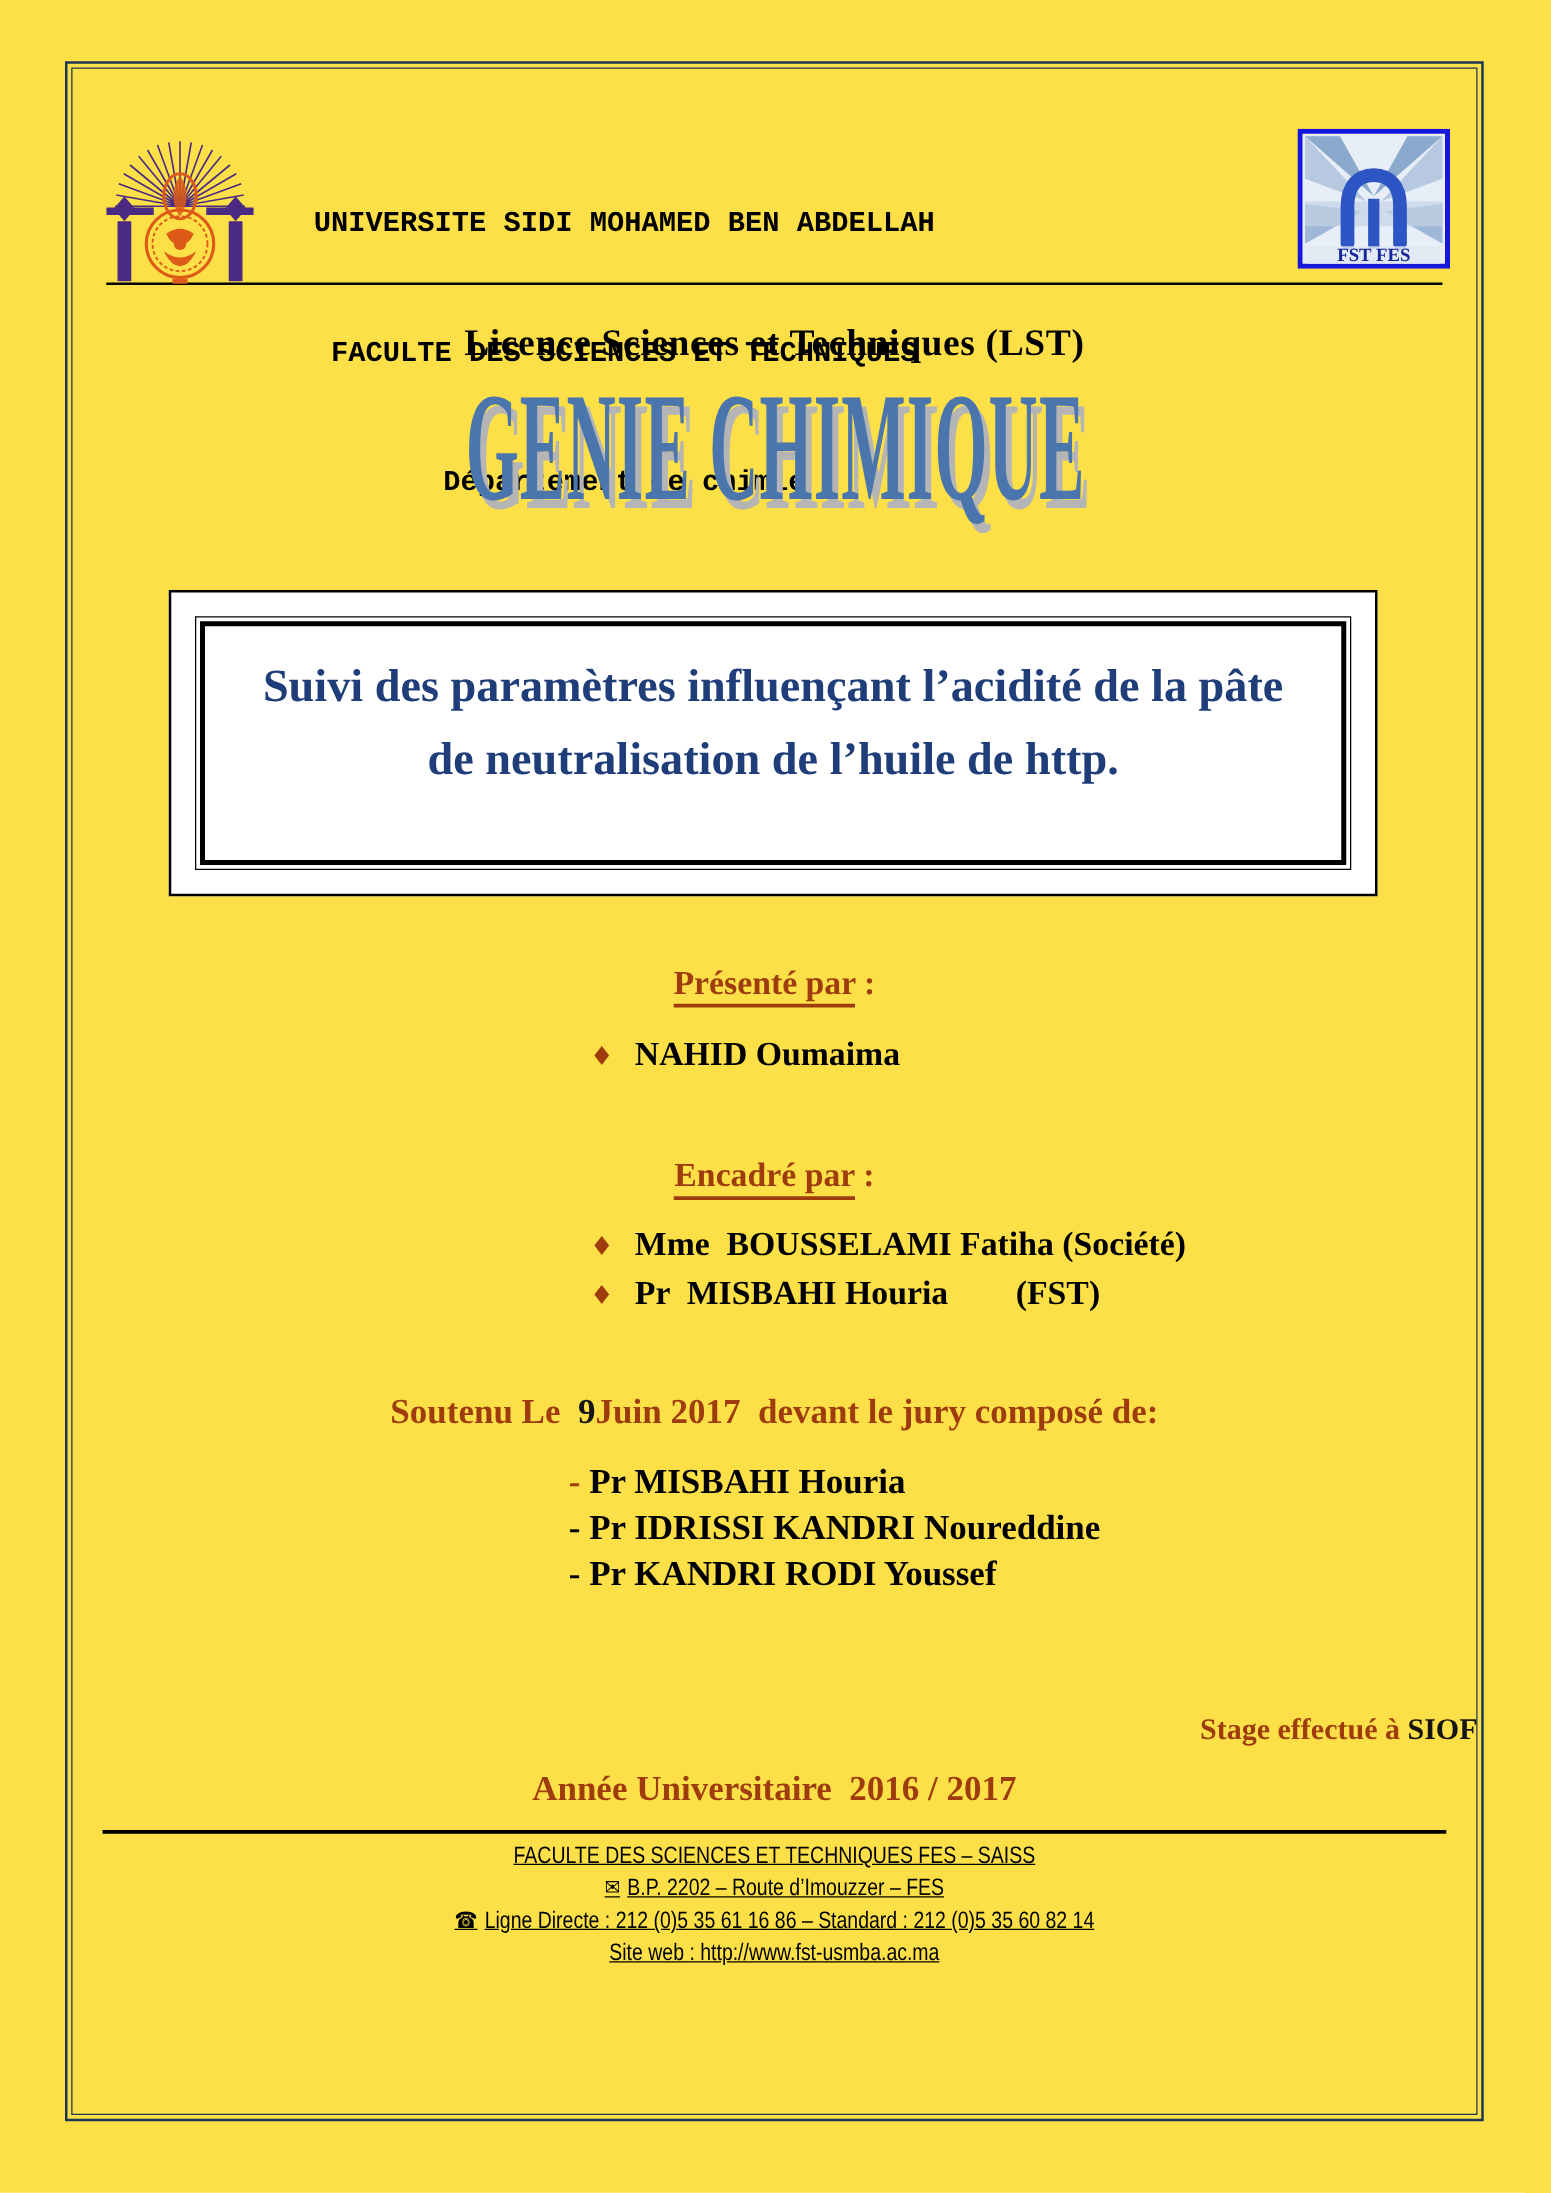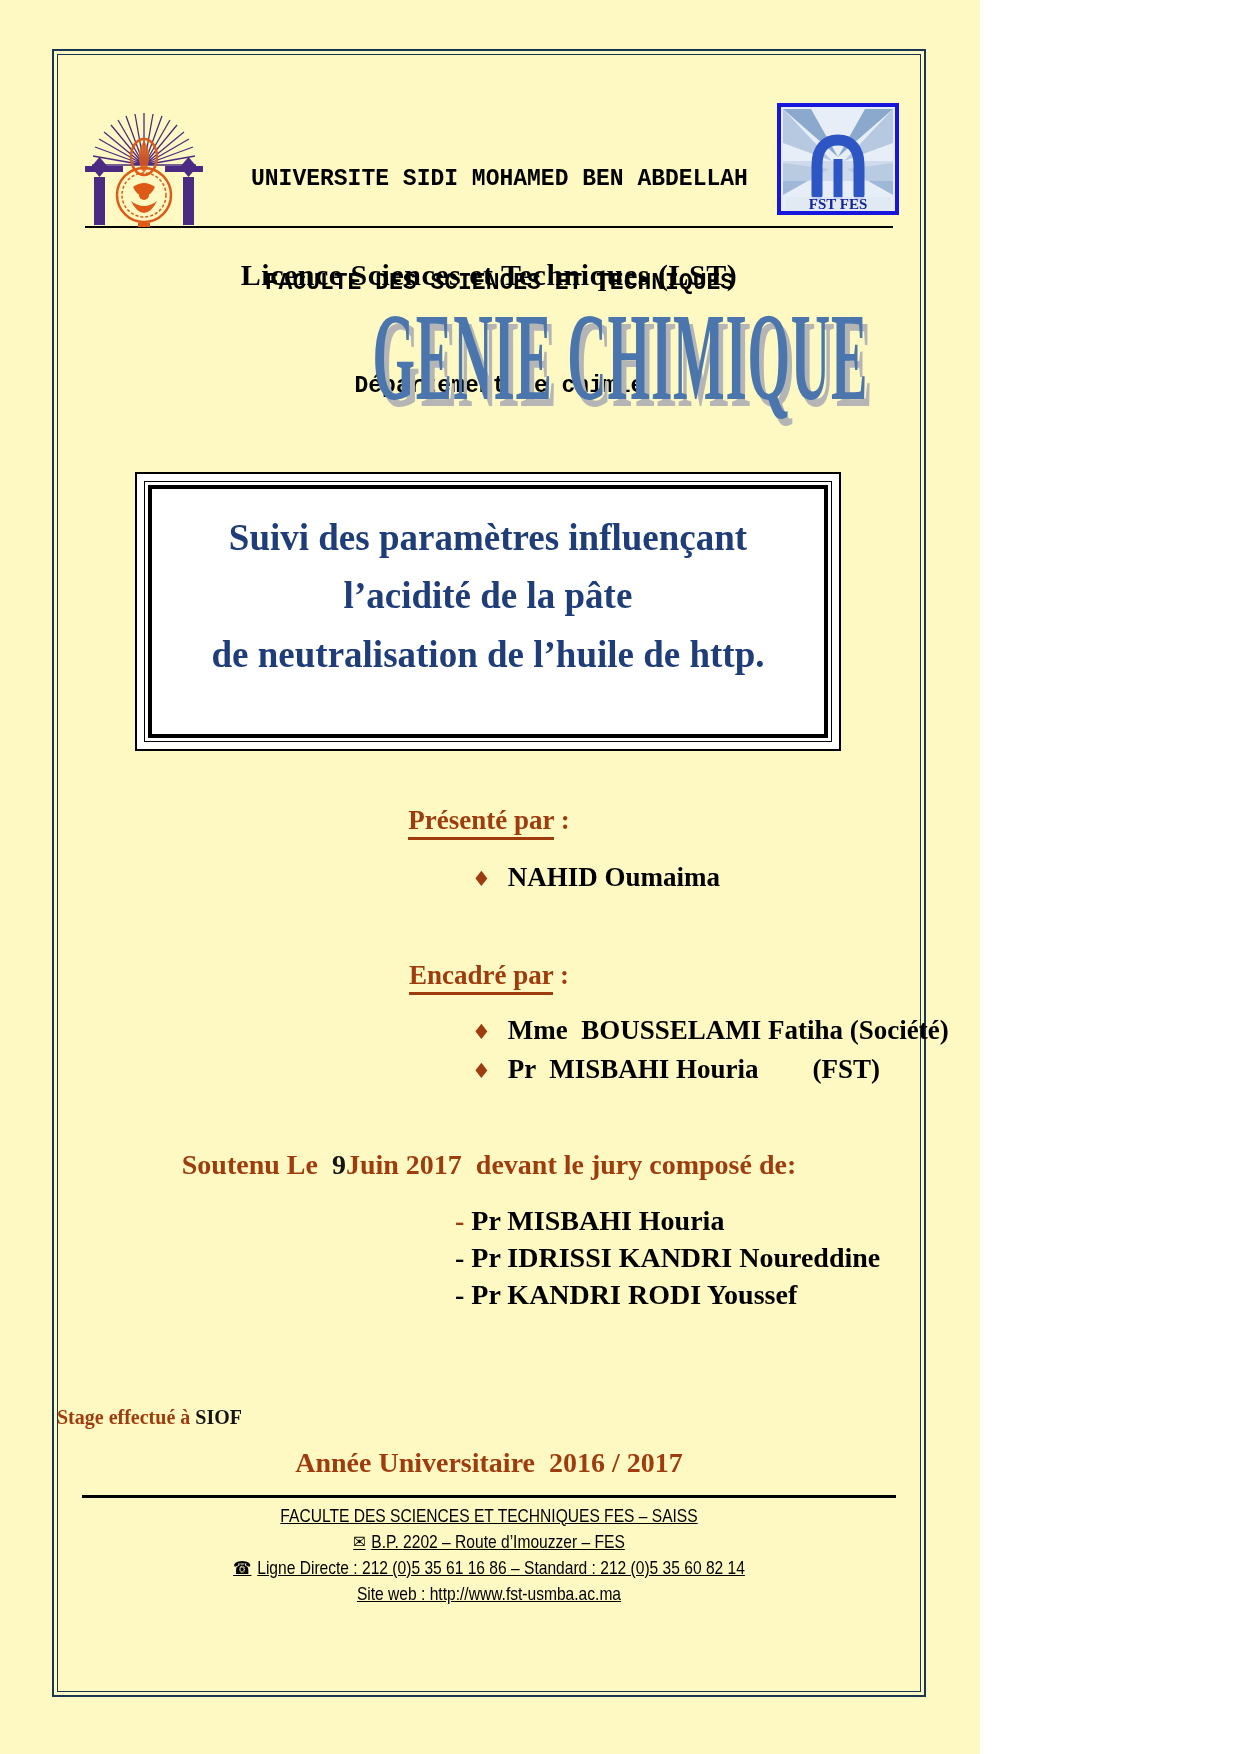--- a/index.html
+++ b/index.html
@@ -1,20 +1,20 @@
 <!DOCTYPE html>
 <html><head>
 <meta charset="utf-8">
 <style>
   * { box-sizing: border-box; margin: 0; padding: 0; }
   body { margin: 0; background: #ffffff; }
   .page {
     position: relative;
-    width: 980px; height: 1754px;
-    background: #fef9c3;
+    width: 1241px; height: 1754px;
+    background: #fde047;
     font-family: "Liberation Serif", serif;
     color: #000;
     overflow: hidden;
   }
   .border-outer {
     position: absolute; left: 52px; top: 49px; right: 54px; bottom: 57px;
     border: 2px solid #1b3655;
   }
   .border-inner { position: absolute; inset: 3px; border: 1px solid #1b3655; }
   .content { position: absolute; left: 57px; top: 54px; right: 59px; bottom: 62px; }
@@ -40,41 +40,41 @@
     text-shadow: 11px 7px 0 #b5b5b5;
     letter-spacing: 2px;
   }
 
   .report-type { margin-top: 70px; text-align: center; }
   .report-underline {
     font-size: 34px; font-weight: bold; color: #9e3c0e;
     border-bottom: 3px solid #9e3c0e; padding-bottom: 3px; letter-spacing: 1px;
   }
 
-  .title-box { margin: 52px 80px 0 78px; border: 2px solid #000; padding: 7px; background:#fff; }
+  .title-box { margin: 52px 80px 0 78px; border: 2px solid #000; padding: 19px; background:#fff; }
   .tb2 { border: 1px solid #000; padding: 3px; }
   .tb3 { border: 4px solid #000; padding: 20px 10px 50px; }
   .thesis-title { font-size: 37px; font-weight: bold; color: #1f3d78; text-align: center; line-height: 1.58; }
 
   .section-heading { margin-top: 54px; text-align: center; font-size: 27px; font-weight: bold; color: #9e3c0e; }
   .heading-underline { border-bottom: 3px solid #9e3c0e; padding-bottom: 2px; }
   .pre { white-space: pre; }
 
   .bullet-list { margin: 22px 0 0 415px; list-style: none; font-size: 27px; font-weight: bold; }
   .bullet-item { display: flex; align-items: baseline; line-height: 1.45; white-space: pre; }
   .diamond { color: #9e3c0e; font-size: 21px; margin-right: 17px; font-family: "DejaVu Sans", sans-serif; }
 
   .defense-line { margin-top: 60px; text-align: center; font-size: 28px; font-weight: bold; color: #9e3c0e; }
   .defense-line .black { color: #141414; }
 
   .jury-list { margin: 22px 16px 0 398px; font-size: 28px; font-weight: bold; line-height: 1.32; }
   .jury-marker { white-space: pre; color: #000; }
   .jury-item:first-child .jury-marker { color: #9e3c0e; }
 
-  .stage-line { margin-top: 92px; text-align: left; font-size: 20px; font-weight: bold; color: #9e3c0e; }
+  .stage-line { margin-top: 92px; text-align: right; font-size: 24px; font-weight: bold; color: #9e3c0e; }
   .stage-line .black { color: #141414; }
   .year-line { margin-top: 18px; text-align: center; font-size: 28px; font-weight: bold; color: #9e3c0e; white-space: pre; }
 
   .footer-rule { margin: 16px 25px 0 25px; height: 3px; background: #000; }
   .footer { margin-top: 5px; text-align: center; font-family: "Liberation Sans", sans-serif; font-size: 19px; line-height: 1.37; color: #000; text-decoration: underline; }
   .cond { transform: scaleX(0.82); transform-origin: 50% 50%; white-space: nowrap; }
   .f-icon { margin-right: 7px; font-size: 18px; }
 </style>
 </head>
 <body>

